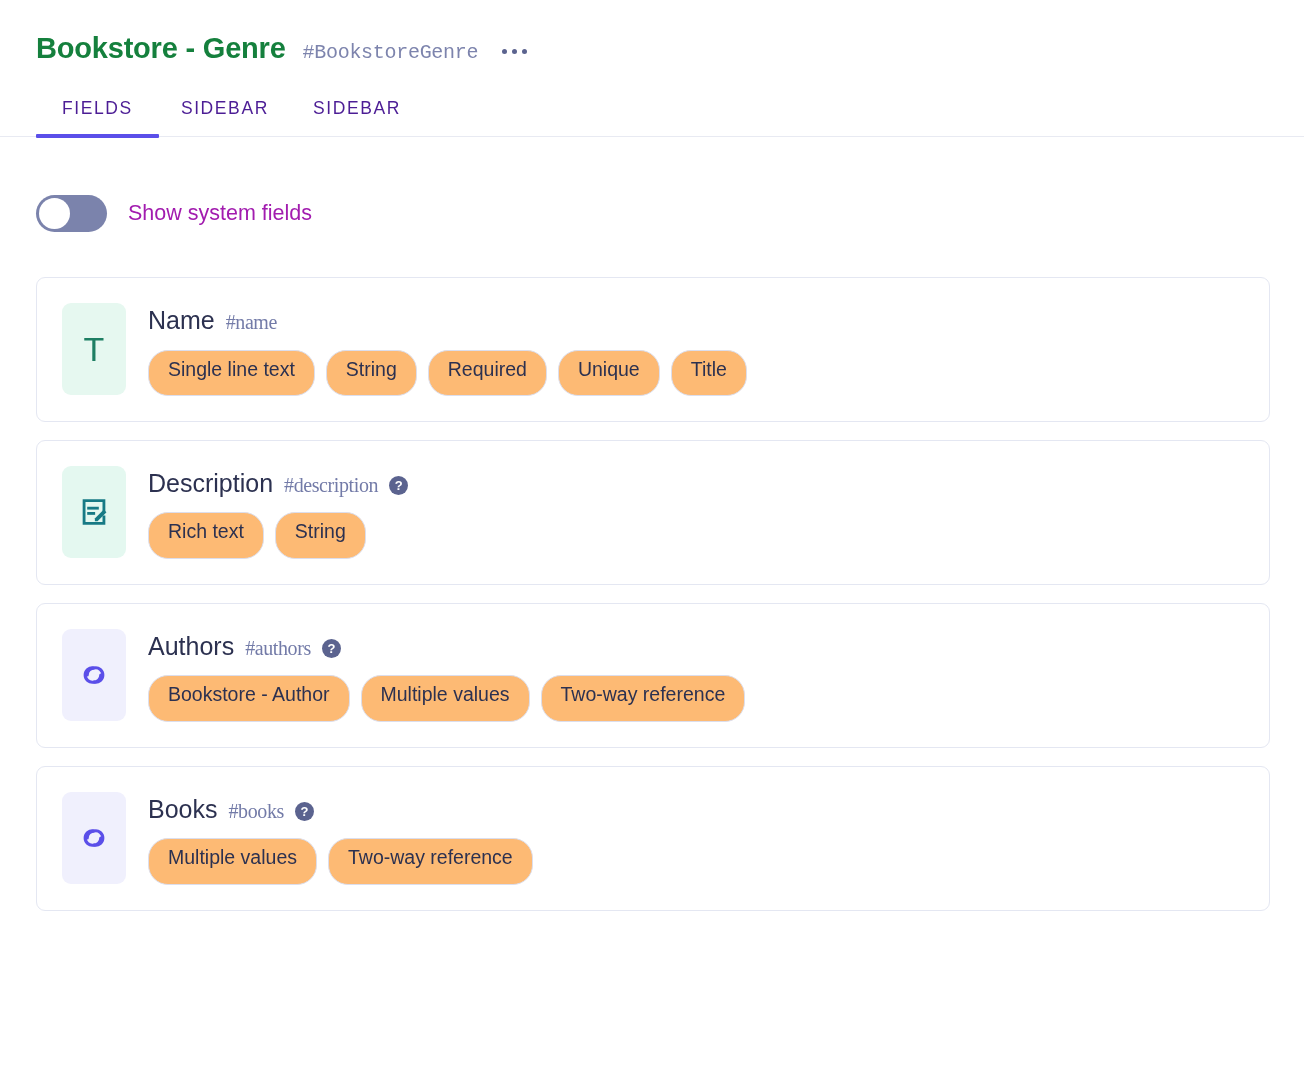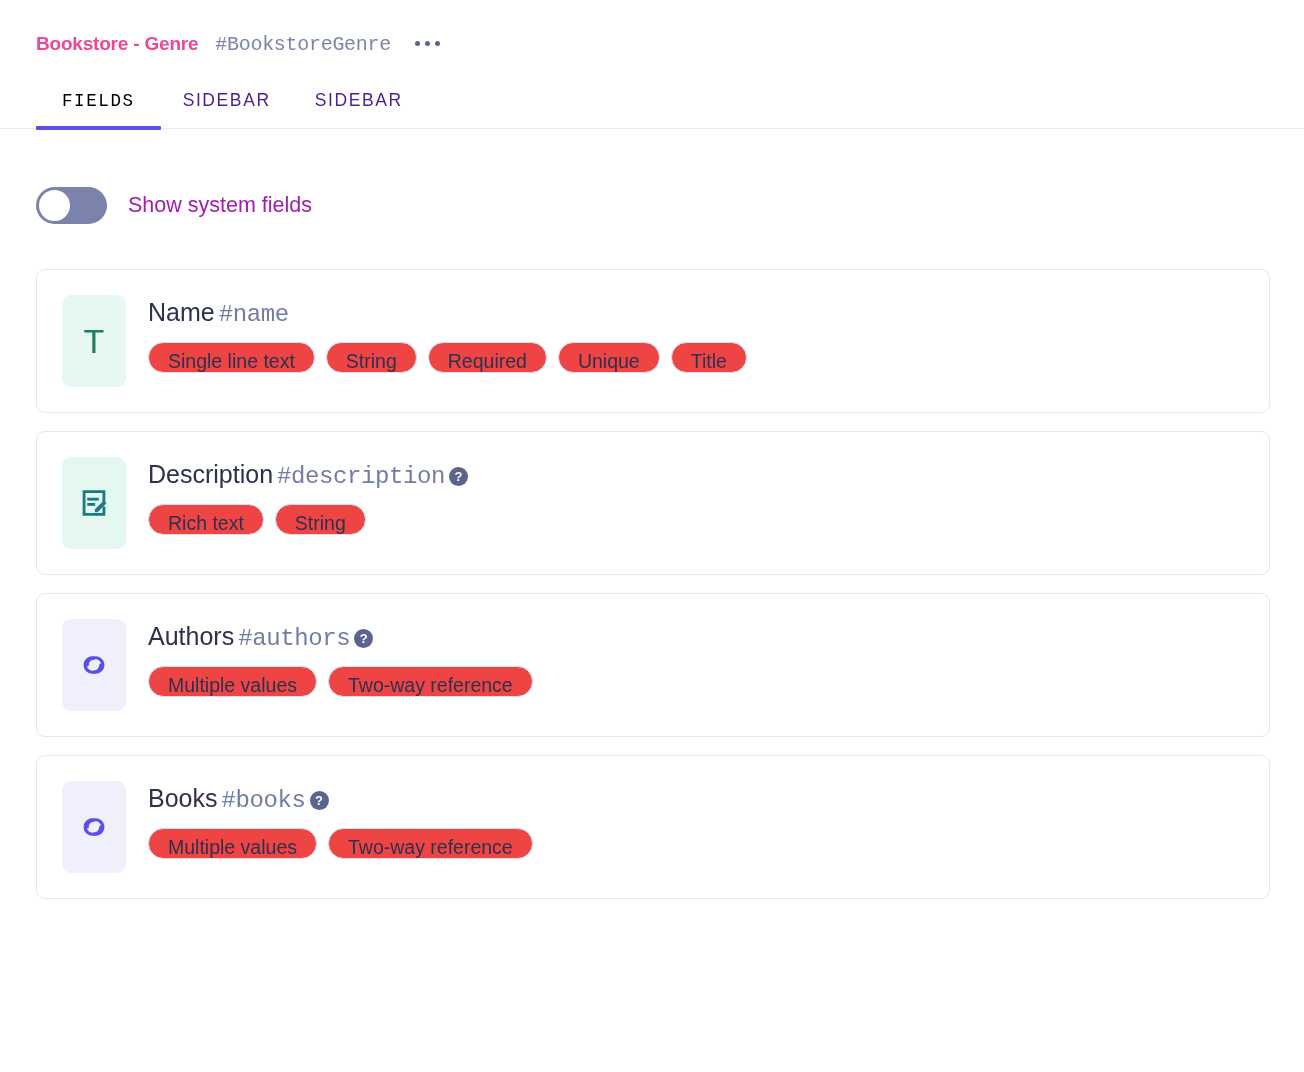--- a/index.html
+++ b/index.html
@@ -18,23 +18,23 @@
   
   .header { padding: 34px 0 0 36px; }
 
   .title-row {
     display: flex;
     align-items: baseline;
     gap: 17px;
   }
 
   .page-title {
-    font-size: 19px;
+    font-size: 29px;
     font-weight: bold;
-    color: #ec4899;
+    color: #15803d;
     letter-spacing: -0.2px;
     line-height: 1;
   }
 
   .page-hash {
     font-family: "Liberation Mono", "DejaVu Sans Mono", monospace;
     font-size: 20px;
     color: #7d84ad;
     letter-spacing: -0.3px;
     line-height: 1;
@@ -76,21 +76,21 @@
     cursor: pointer;
     font-family: "Liberation Sans", sans-serif;
     font-size: 17.5px;
     letter-spacing: 1.6px;
     color: #4c1d95;
     padding: 0 22px 17px 22px;
     position: relative;
   }
   .tab:first-child { padding-left: 26px; padding-right: 26px; }
 
-  .tab.active { color: #000000; font-family: Liberation Mono, monospace; }
+  .tab.active { color: #4c1d95; }
 
   .tab.active::after {
     content: "";
     position: absolute;
     left: 0; right: 0; bottom: -2px;
     height: 4px;
     background: #5b4fe9;
     border-radius: 1px;
   }
 
@@ -161,33 +161,33 @@
 
   .field-body {
     padding-left: 22px;
     padding-top: 4px;
     flex: 1;
   }
 
   .field-head {
     display: flex;
     align-items: center;
-    gap: 4px;
+    gap: 11px;
     margin-bottom: 15px;
   }
 
   .field-name {
     font-size: 25px;
     color: #2c3150;
     line-height: 1.1;
   }
 
   .field-hash {
-    font-family: Liberation Mono, monospace;
-    font-size: 24px;
+    font-family: Liberation Serif, serif;
+    font-size: 20px;
     color: #737ba8;
     letter-spacing: -0.4px;
     position: relative;
     top: 2px;
   }
 
   .help-badge {
     width: 19px; height: 19px;
     border-radius: 50%;
     background: #5b638f;
@@ -202,25 +202,25 @@
     top: 2px;
     flex: none;
     line-height: 1;
   }
 
   .tag-row { display: flex; flex-wrap: wrap; gap: 11px; }
 
   .tag {
     border: 1px solid #dcdeec;
     border-radius: 20px;
-    background: #ef4444;
+    background: #fdba74;
     color: #2c3150;
     font-size: 19.5px;
     font-family: "Liberation Sans", sans-serif;
-    padding: 7px 19px 0 19px;
+    padding: 7px 19px 15px 19px;
     line-height: 1.15;
     cursor: pointer;
     white-space: nowrap;
   }
 </style>
 </head>
 <body>
 
 <div class="page">
 
@@ -296,20 +296,21 @@
             <path d="M20.5 27.5a7.6 7.6 0 1 0 0-15 7.6 7.6 0 0 0-7.6 7.6"></path>
           </svg>
         </div>
         <div class="field-body">
           <div class="field-head">
             <span class="field-name">Authors</span>
             <span class="field-hash">#authors</span>
             <span class="help-badge">?</span>
           </div>
           <div class="tag-row">
+            <span class="tag">Bookstore - Author</span>
             <span class="tag">Multiple values</span>
             <span class="tag">Two-way reference</span>
           </div>
         </div>
       </div>
       <div class="field-card">
         <div class="icon-tile lav">
           <svg width="38" height="38" viewBox="0 0 40 40" fill="none" stroke="#5b4fe9" stroke-width="3.2" stroke-linecap="round">
             <path d="M19.5 12.5a7.6 7.6 0 1 0 0 15 7.6 7.6 0 0 0 7.6-7.6"></path>
             <path d="M20.5 27.5a7.6 7.6 0 1 0 0-15 7.6 7.6 0 0 0-7.6 7.6"></path>

